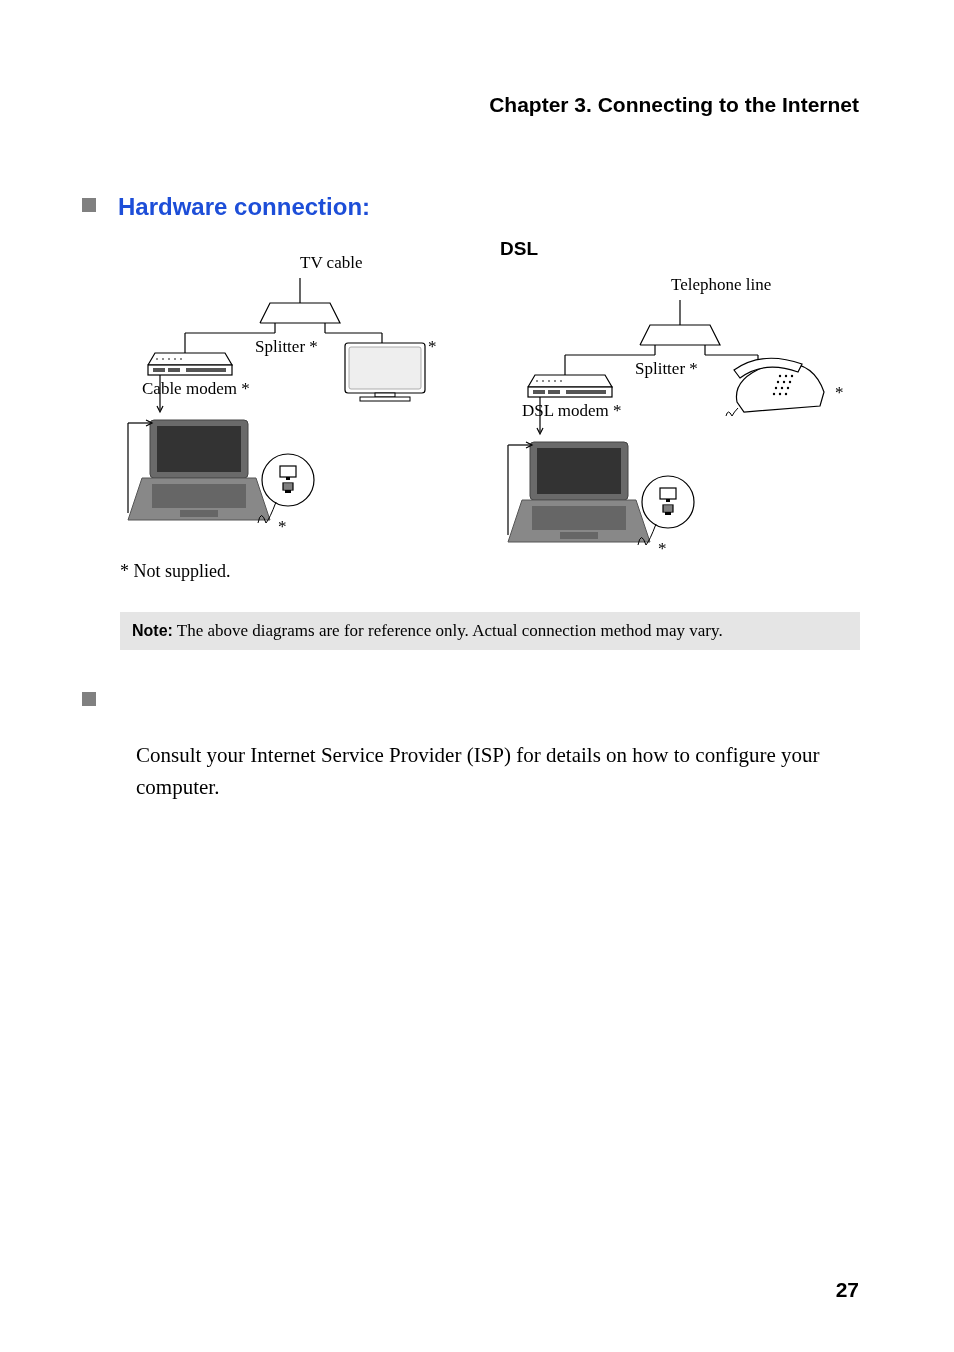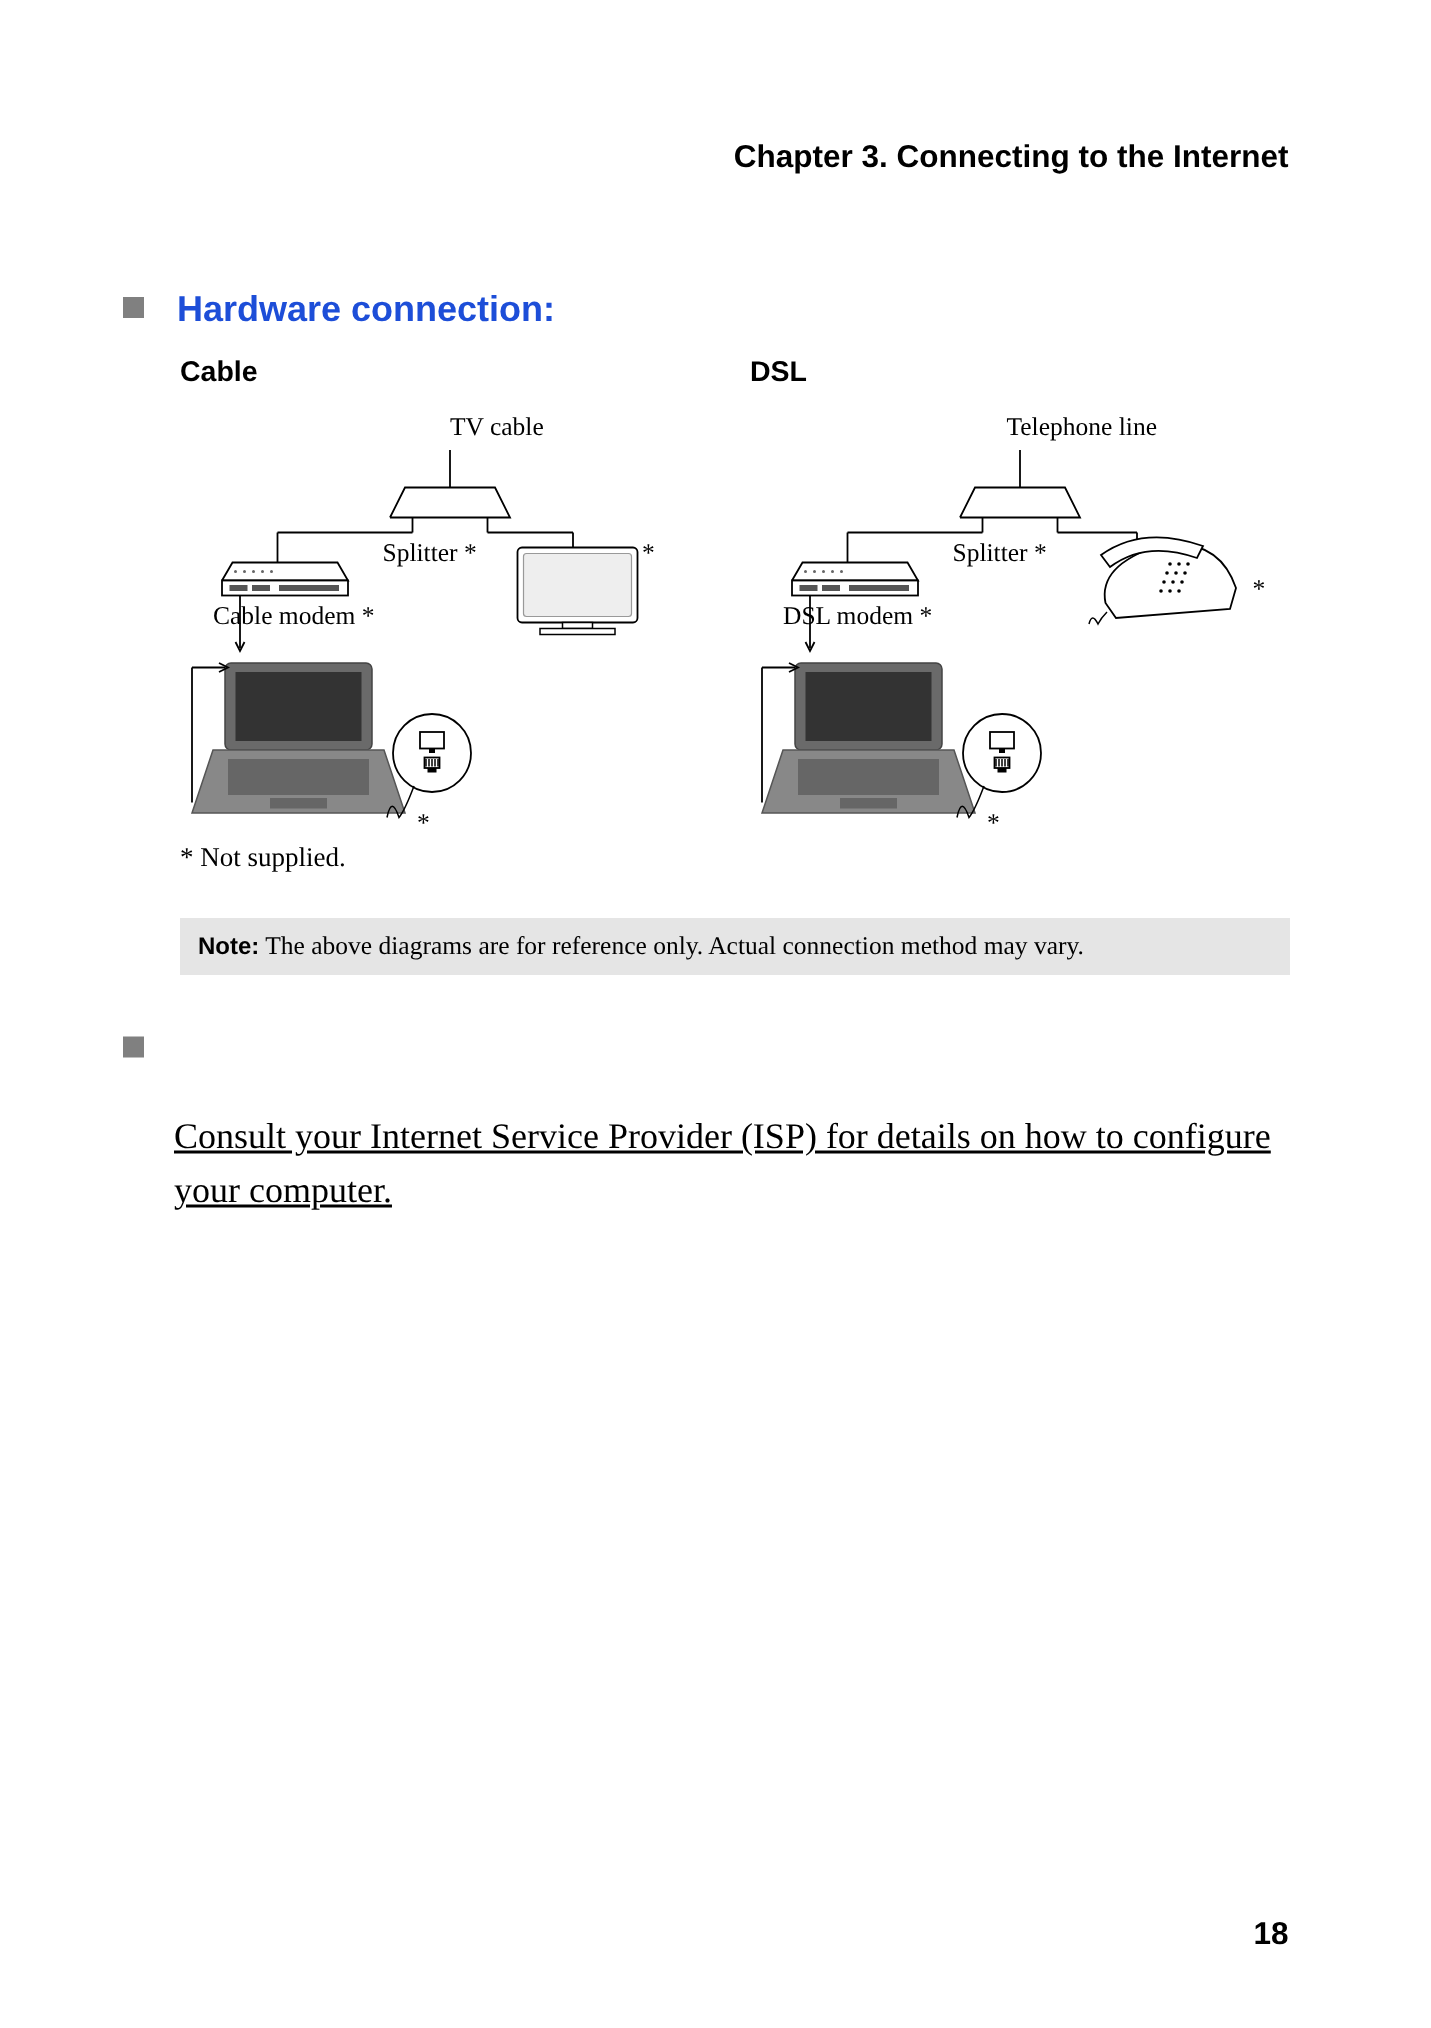--- a/index.html
+++ b/index.html
@@ -89,25 +89,24 @@
       font-size: 16px;
     }
     .software-section {
       position: absolute;
       top: 691px;
       left: 82px;
     }
     .software-body {
       position: absolute;
       top: 740px;
-      left: 116px;
+      left: 136px;
       width: 740px;
-      font-size: 24px;
+      font-size: 21px;
       line-height: 1.5;
-      text-decoration: underline;
     }
     .page-number {
       position: absolute;
       bottom: 50px;
       right: 95px;
       font-family: Helvetica, Arial, sans-serif;
       font-weight: bold;
       font-size: 21px;
     }
     text { font-family: Georgia, 'Times New Roman', serif; }
@@ -118,21 +117,20 @@
 <div class="chapter-title">Chapter 3. Connecting to the Internet</div>
 
 <div class="hardware-section">
   <span class="section-bullet"></span>
   <span class="section-heading">Hardware connection:</span>
 </div>
 
 <div class="diagrams">
   
   <div class="diagram-col">
-    <div class="diag-title">Cable</div>
     <svg class="diagram-svg" width="340" height="300">
 
       <text x="180" y="20" font-size="17">TV cable</text>
 
       <line x1="180" y1="30" x2="180" y2="55" stroke="#000" stroke-width="1.2"></line>
 
       <polyline points="140,75 150,55 210,55 220,75 140,75" fill="#fff" stroke="#000" stroke-width="1.2"></polyline>
 
       <text x="135" y="104" font-size="17">Splitter *</text>
 
@@ -277,13 +275,13 @@
 <div class="note-box">
   <strong>Note:</strong><span> The above diagrams are for reference only. Actual connection method may vary.</span>
 </div>
 
 <div class="software-section">
   <span class="section-bullet"></span>
 </div>
 
 <div class="software-body">Consult your Internet Service Provider (ISP) for details on how to configure your computer.</div>
 
-<div class="page-number">18</div>
+<div class="page-number">27</div>
 
 </body></html>

